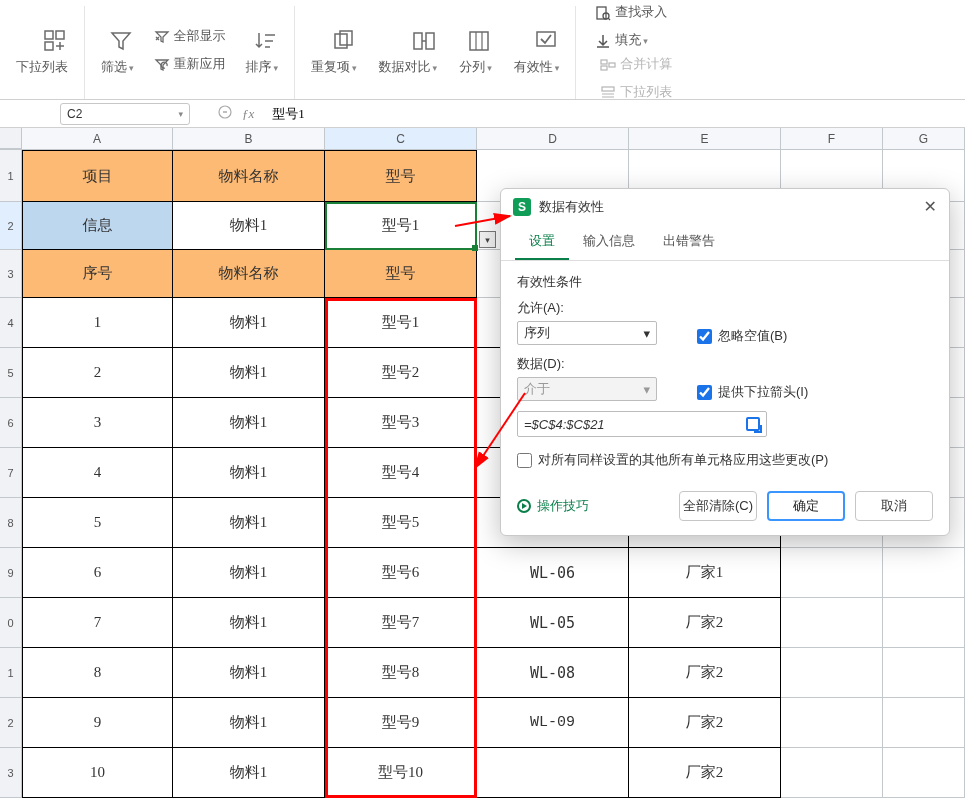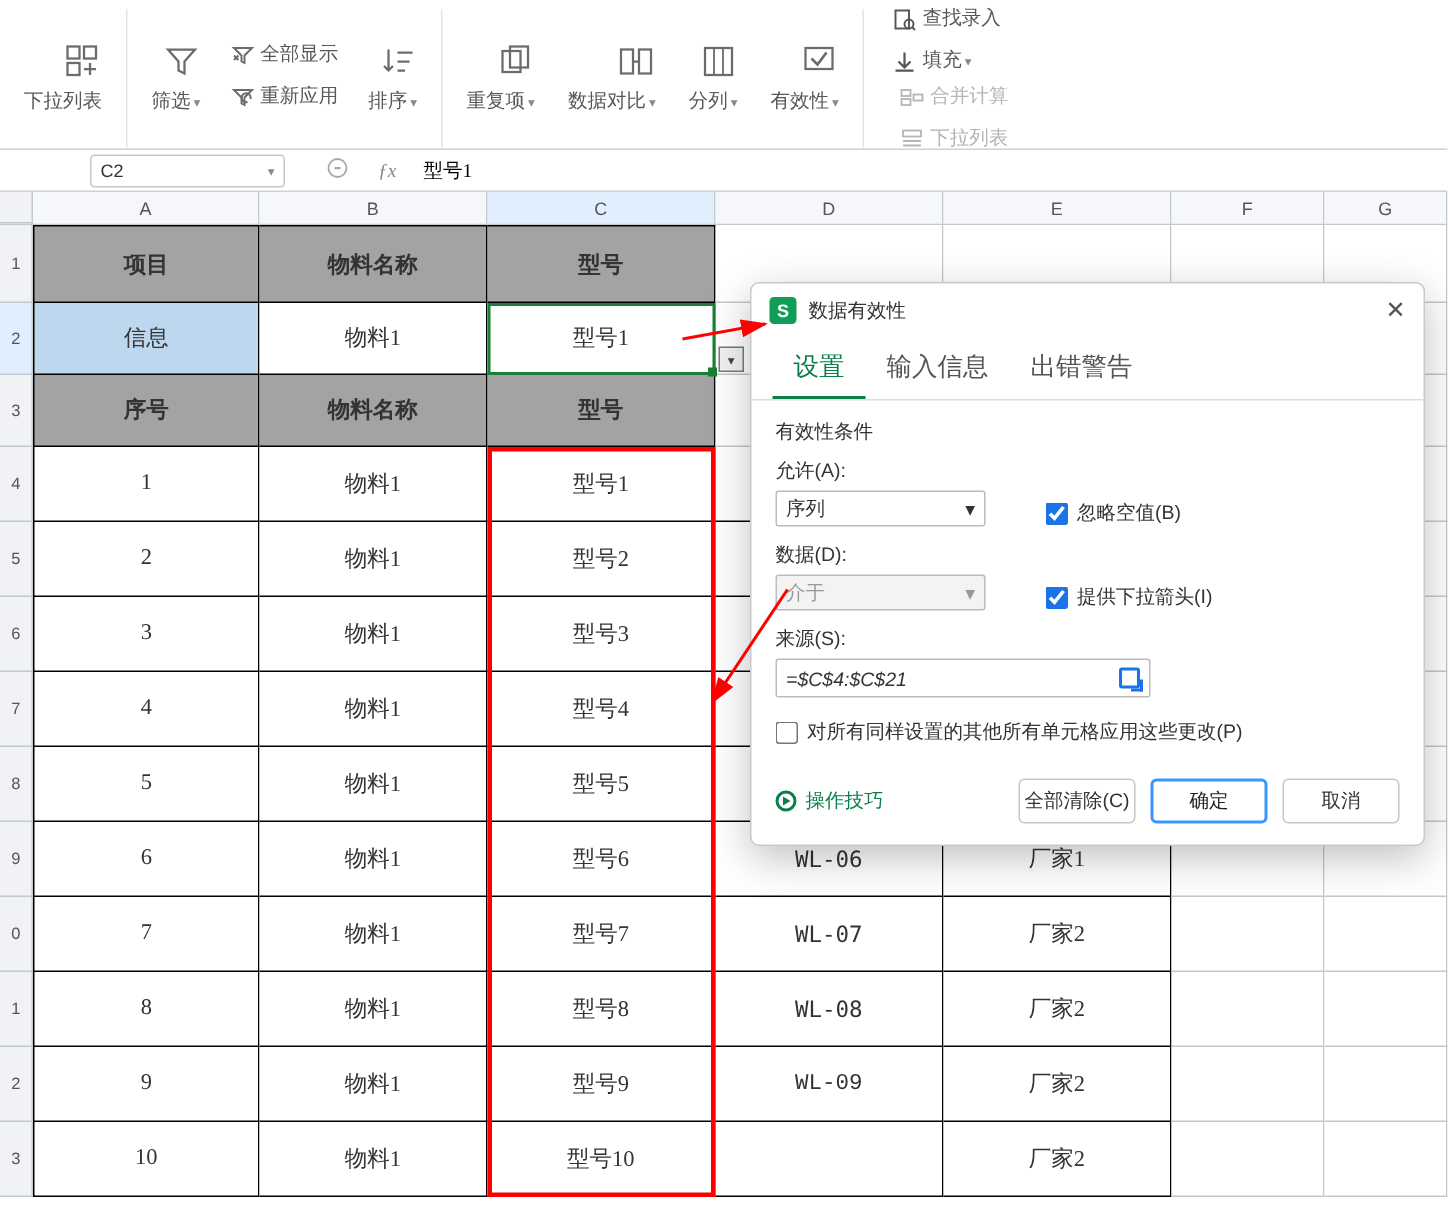--- a/index.html
+++ b/index.html
@@ -56,21 +56,21 @@
     border-bottom:1px solid #d0d0d0;
     background:#fff;
     padding:0 4px 0 60px;
   }
   .namebox {
     width:130px; height:22px; border:1px solid #c7c7c7; border-radius:3px;
     display:flex; align-items:center; padding:0 6px; font-size:12px;
     justify-content:space-between; color:#333; margin-right:28px;
   }
   .namebox .caret{font-size:9px;color:#888;}
-  .fx-icons { display:flex; align-items:center; gap:20px; margin-right:8px; color:#888;}
+  .fx-icons { display:flex; align-items:center; gap:10px; margin-right:8px; color:#888;}
   .fx-label { font-style: italic; font-family: serif; color:#888; font-size:13px; margin-right:6px;}
   .formula-input {
     flex:1; height:22px; border:none; outline:none; font-size:13px; padding:0 4px;
     font-family:"SimSun","Microsoft YaHei";
   }
 
   
   .sheet {
     position:relative;
     user-select:none;
@@ -111,21 +111,21 @@
   .w-G { width:82px;}
 
   
   .h-1 { height:52px;}
   .h-2 { height:48px;}
   .h-3 { height:48px;}
   .h-d { height:50px;}
 
   
   .tbl { border:1px solid #000; }
-  .hdr-blue { background:#a3a3a3; font-weight:700;}
+  .hdr-blue { background:#fdba74; font-weight:400;}
   .info-blue { background:#bdd7ee; }
 
   
   .sel-cell {
     position:absolute;
     border:2px solid #1a7f37;
     pointer-events:none;
     z-index:5;
   }
   .sel-handle {
@@ -164,21 +164,21 @@
     color:#333;
   }
   .dlg-title {
     display:flex; align-items:center; justify-content:space-between;
     padding:8px 12px;
   }
   .dlg-title-left{display:flex;align-items:center;gap:8px;}
   .dlg-logo{width:18px;height:18px;background:#0f9d58;border-radius:3px;color:#fff;display:flex;align-items:center;justify-content:center;font-weight:bold;font-size:12px;}
   .dlg-close{cursor:pointer;font-size:16px;color:#555;}
   .dlg-tabs{display:flex;border-bottom:1px solid #ddd;padding:0 14px;}
-  .dlg-tab{padding:8px 14px;color:#555;cursor:pointer;font-size:17px;}
+  .dlg-tab{padding:8px 14px;color:#555;cursor:pointer;font-size:13px;}
   .dlg-tab.active{color:#0a7f4a;border-bottom:2px solid #0a7f4a;font-weight:500;}
   .dlg-body{padding:12px 16px 10px 16px;}
   .dlg-section-title{font-size:13px;margin-bottom:8px;color:#333;}
   .dlg-label{font-size:13px;color:#333;margin-bottom:4px;}
   .select-like{
     width:140px;height:24px;border:1px solid #bcbcbc;border-radius:2px;
     display:flex;align-items:center;justify-content:space-between;padding:0 6px;
     font-size:13px;background:#fff;
   }
   .select-like.disabled{background:#f3f3f3;color:#999;}
@@ -479,21 +479,21 @@
           <div class="cell w-D h-d" style="border-bottom:1px solid #000;border-right:1px solid #000;font-family:monospace,serif;">WL-06</div>
           <div class="cell w-E h-d" style="border-bottom:1px solid #000;border-right:1px solid #000;">厂家1</div>
           <div class="cell w-F h-d" style="border-bottom:1px solid #c3c8cc;"></div>
           <div class="cell w-G h-d" style="border-bottom:1px solid #c3c8cc;"></div>
         </div>
         <div class="row h-d">
           <div class="rowh w-row h-d">0</div>
           <div class="cell w-A h-d" style="border-left:1px solid #000;border-bottom:1px solid #000;border-right:1px solid #000;font-family:serif;">7</div>
           <div class="cell w-B h-d" style="border-bottom:1px solid #000;border-right:1px solid #000;">物料1</div>
           <div class="cell w-C h-d" style="border-bottom:1px solid #000;border-right:1px solid #000;">型号7</div>
-          <div class="cell w-D h-d" style="border-bottom:1px solid #000;border-right:1px solid #000;font-family:monospace,serif;">WL-07</div>
+          <div class="cell w-D h-d" style="border-bottom:1px solid #000;border-right:1px solid #000;font-family:monospace,serif;">WL-05</div>
           <div class="cell w-E h-d" style="border-bottom:1px solid #000;border-right:1px solid #000;">厂家2</div>
           <div class="cell w-F h-d" style="border-bottom:1px solid #c3c8cc;"></div>
           <div class="cell w-G h-d" style="border-bottom:1px solid #c3c8cc;"></div>
         </div>
         <div class="row h-d">
           <div class="rowh w-row h-d">1</div>
           <div class="cell w-A h-d" style="border-left:1px solid #000;border-bottom:1px solid #000;border-right:1px solid #000;font-family:serif;">8</div>
           <div class="cell w-B h-d" style="border-bottom:1px solid #000;border-right:1px solid #000;">物料1</div>
           <div class="cell w-C h-d" style="border-bottom:1px solid #000;border-right:1px solid #000;">型号8</div>
           <div class="cell w-D h-d" style="border-bottom:1px solid #000;border-right:1px solid #000;font-family:monospace,serif;">WL-08</div>
@@ -589,21 +589,20 @@
           <span>▾</span>
         </div>
       </div>
       <label class="chk">
         <input type="checkbox" checked="" style="">
         <span>提供下拉箭头(I)</span>
       </label>
     </div>
 
     <div style="margin-top:10px;">
-      <div class="dlg-label">来源(S):</div>
       <div class="src-input">
         <span>=$C$4:$C$21</span>
         <span class="range-icon"></span>
       </div>
     </div>
 
     <div class="apply-row">
       <input type="checkbox" style="width: 15px; height: 15px;">
       <span>对所有同样设置的其他所有单元格应用这些更改(P)</span>
     </div>

